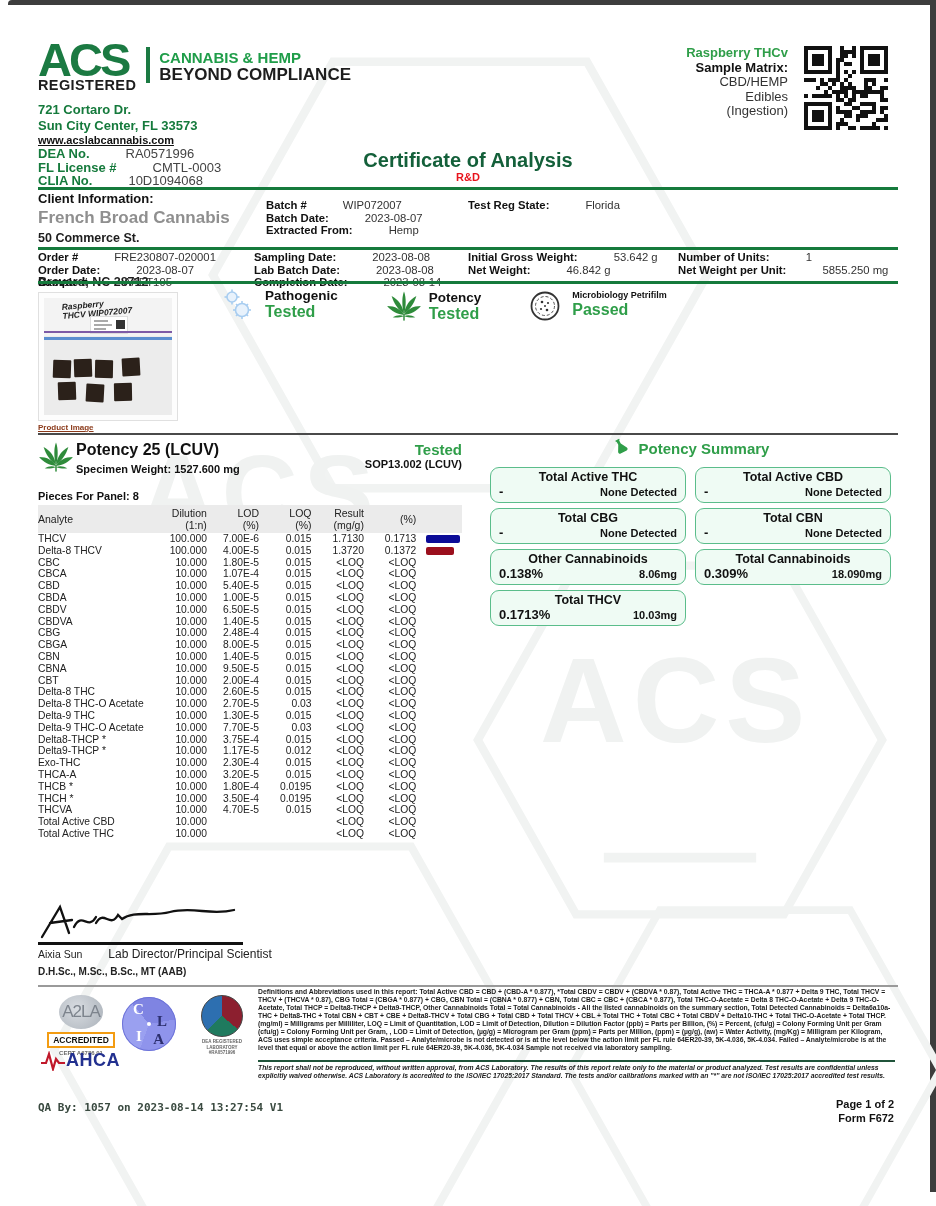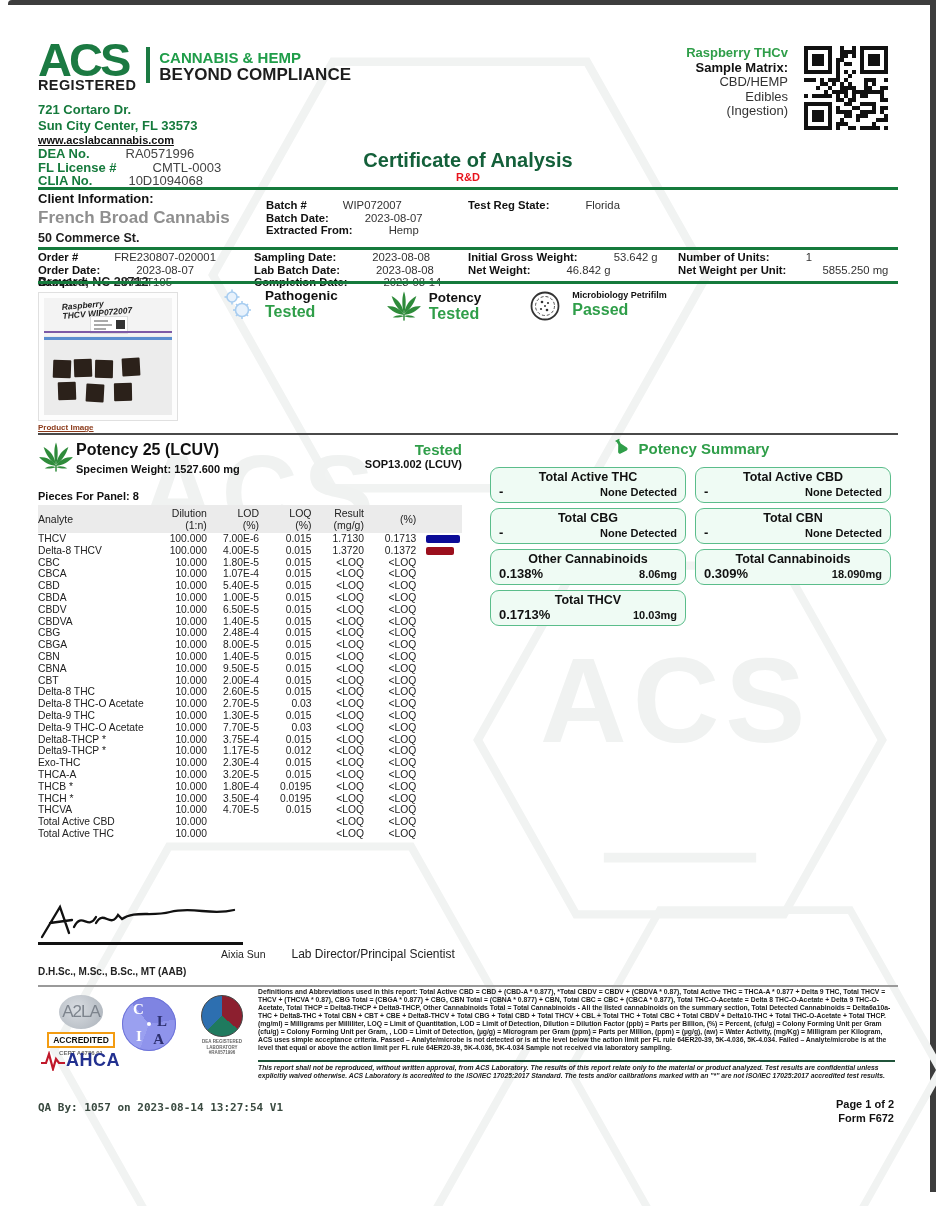--- a/index.html
+++ b/index.html
@@ -92,21 +92,21 @@
   .sum-title{font-size:15px;font-weight:bold;color:#2f9e49;}
   .sum-grid{display:grid;grid-template-columns:196px 196px;column-gap:9px;row-gap:5px;margin-top:8px;}
   .sumbox{border:1.6px solid #5bbd8b;border-radius:9px;background:#effbf4;padding:2px 8px 3px;min-height:26px;}
   .sb-title{text-align:center;font-size:12.5px;font-weight:bold;color:#111;line-height:14px;}
   .sb-row{display:flex;justify-content:space-between;align-items:baseline;}
   .sb-left{font-size:13px;font-weight:bold;color:#111;}
   .sb-right{font-size:11px;font-weight:bold;color:#111;padding-left:16px;}
 
   
   .sig-line{width:205px;height:3px;background:#111;margin-top:-3px;}
-  .sig-row{display:flex;align-items:baseline;gap:26px;margin-top:2px;justify-content:center;}
+  .sig-row{display:flex;align-items:baseline;gap:26px;margin-top:2px;}
   .sig-name{font-size:10.5px;color:#222;}
   .sig-title{font-size:12px;color:#222;}
   .sig-cred{font-size:10px;font-weight:bold;color:#222;margin-top:5px;}
   .hline{position:absolute;left:38px;right:38px;height:1.5px;background:#9a9a9a;z-index:2;}
 
   
   .defs{font-size:6.8px;font-weight:bold;color:#1c1c1c;line-height:8px;text-align:left;}
   .def-sep{position:absolute;height:1.5px;background:#20543a;z-index:2;}
   .disc{font-size:6.8px;font-weight:bold;font-style:italic;color:#222;line-height:8.2px;}
   .qa{font-family:"DejaVu Sans Mono",monospace;font-size:11px;font-weight:bold;color:#3a4a40;}

